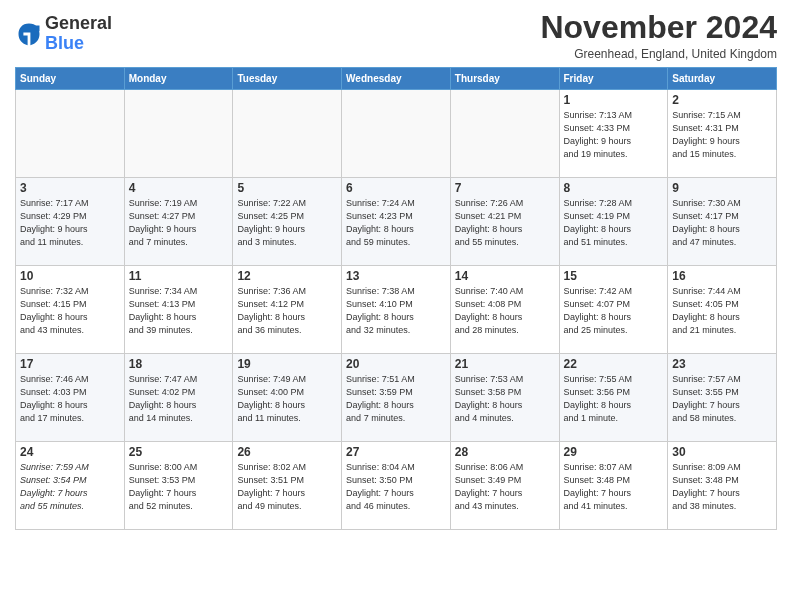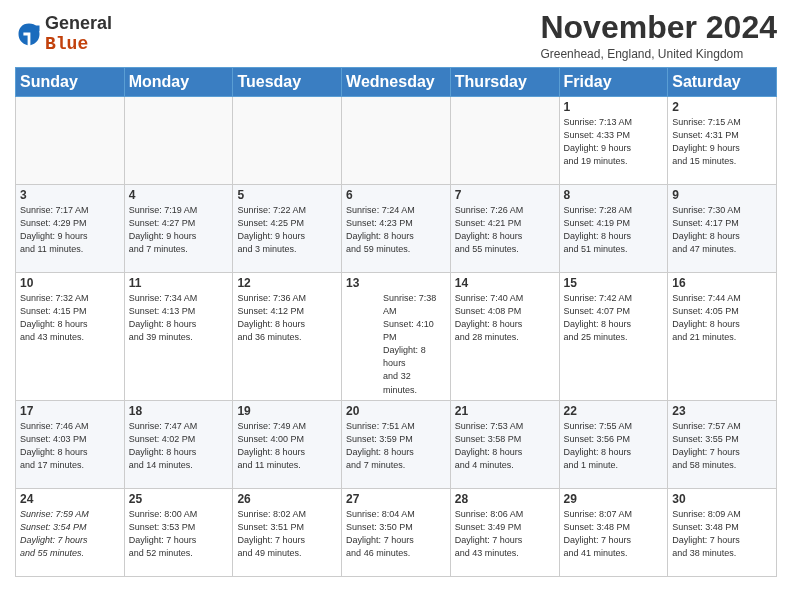--- a/index.html
+++ b/index.html
@@ -25,49 +25,49 @@
       display: flex;
       align-items: center;
       margin-top: 4px;
     }
     .logo-text {
       font-size: 18px;
       font-weight: bold;
       line-height: 1.1;
     }
     .logo-general { color: #333; }
-    .logo-blue { color: #c2410c; font-family: Liberation Mono, monospace; }
+    .logo-blue { color: #3b82f6; }
     .logo-icon {
       width: 28px;
       height: 28px;
       margin-right: 2px;
     }
     .title-block {
-      text-align: left;
+      text-align: right;
     }
     .month-title {
       font-size: 32px;
       font-weight: bold;
       color: #333;
       line-height: 1.1;
     }
     .location {
       font-size: 12px;
       color: #444;
       margin-top: 2px;
     }
     .calendar {
       width: 100%;
       border-collapse: collapse;
       table-layout: fixed;
     }
     .calendar th {
       background: #3a7ec2;
       color: #fff;
-      font-size: 16px;
+      font-size: 10px;
       font-weight: bold;
       padding: 5px 4px;
       text-align: left;
       border: 1px solid #5a9ed4;
     }
     .calendar td {
       border: 1px solid #ccc;
       vertical-align: top;
       padding: 3px 4px;
       font-size: 9.5px;
@@ -214,21 +214,21 @@
           </td>
           <td>
             <div class="day-num">12</div>
             <div class="day-info" style="white-space: pre-line;">Sunrise: 7:36 AM
 Sunset: 4:12 PM
 Daylight: 8 hours
 and 36 minutes.</div>
           </td>
           <td>
             <div class="day-num">13</div>
-            <div class="day-info" style="white-space: pre-line; margin-left: 37px;">Sunrise: 7:38 AM
+            <div class="day-info" style="white-space: pre-line;">Sunrise: 7:38 AM
 Sunset: 4:10 PM
 Daylight: 8 hours
 and 32 minutes.</div>
           </td>
           <td>
             <div class="day-num">14</div>
             <div class="day-info" style="white-space: pre-line;">Sunrise: 7:40 AM
 Sunset: 4:08 PM
 Daylight: 8 hours
 and 28 minutes.</div>

